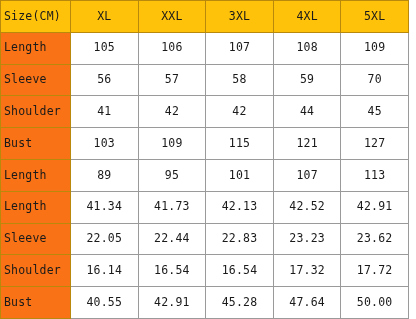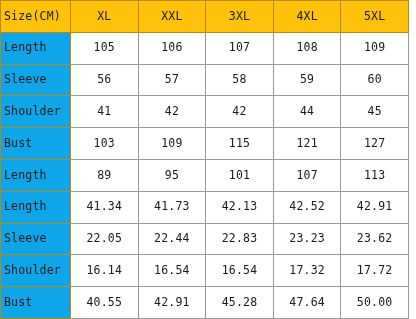--- a/index.html
+++ b/index.html
@@ -32,21 +32,21 @@
     font-size: 11.5px;
     color: #1a1a1a;
     line-height: 1;
     vertical-align: middle;
     letter-spacing: 0.2px;
     border: 1px solid #9a9a9a;
   }
 
   
   #size-chart td.label {
-    background: #0ea5e9;
+    background: #f97316;
     text-align: left;
     padding-left: 3px;
     border-color: #b8890b;
   }
 
   
   #size-chart tr.header-row td {
     background: #FFC20A;
     border-color: #b8890b;
   }
@@ -92,21 +92,21 @@
         <td class="data">107</td>
         <td class="data">108</td>
         <td class="data">109</td>
       </tr>
       <tr class="data-row">
         <td class="label">Sleeve</td>
         <td class="data">56</td>
         <td class="data">57</td>
         <td class="data">58</td>
         <td class="data">59</td>
-        <td class="data">60</td>
+        <td class="data">70</td>
       </tr>
       <tr class="data-row">
         <td class="label">Shoulder</td>
         <td class="data">41</td>
         <td class="data">42</td>
         <td class="data">42</td>
         <td class="data">44</td>
         <td class="data">45</td>
       </tr>
       <tr class="data-row">

